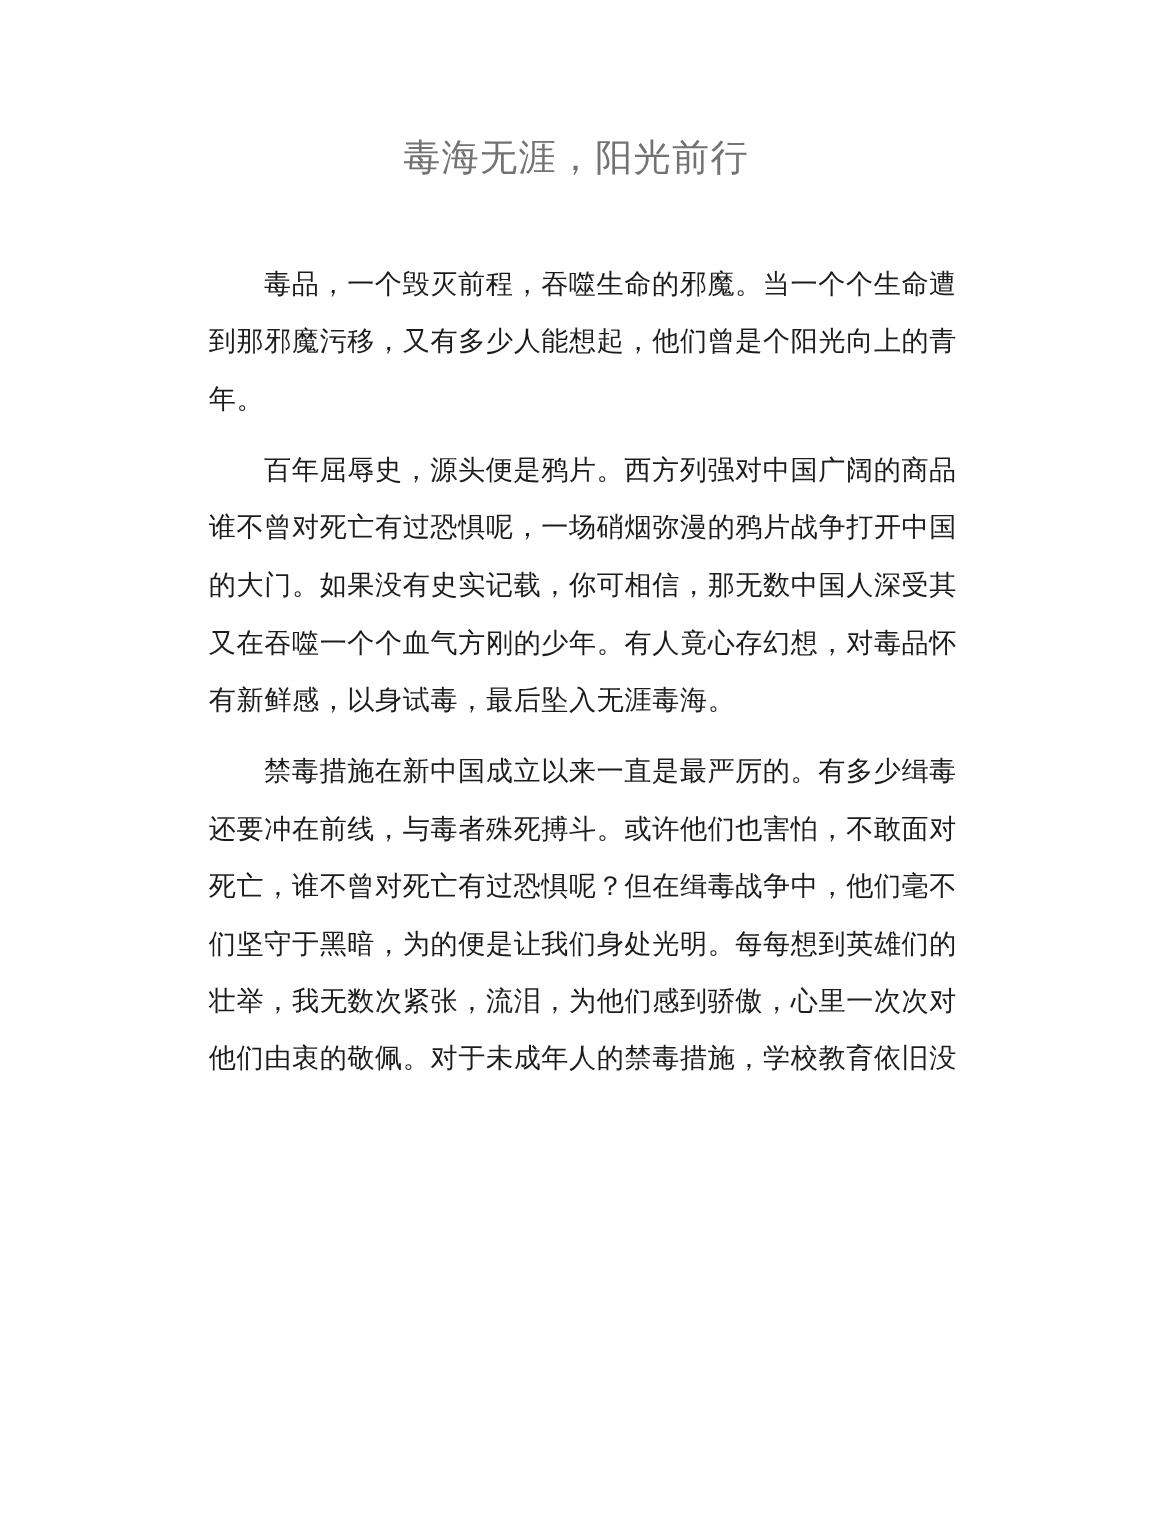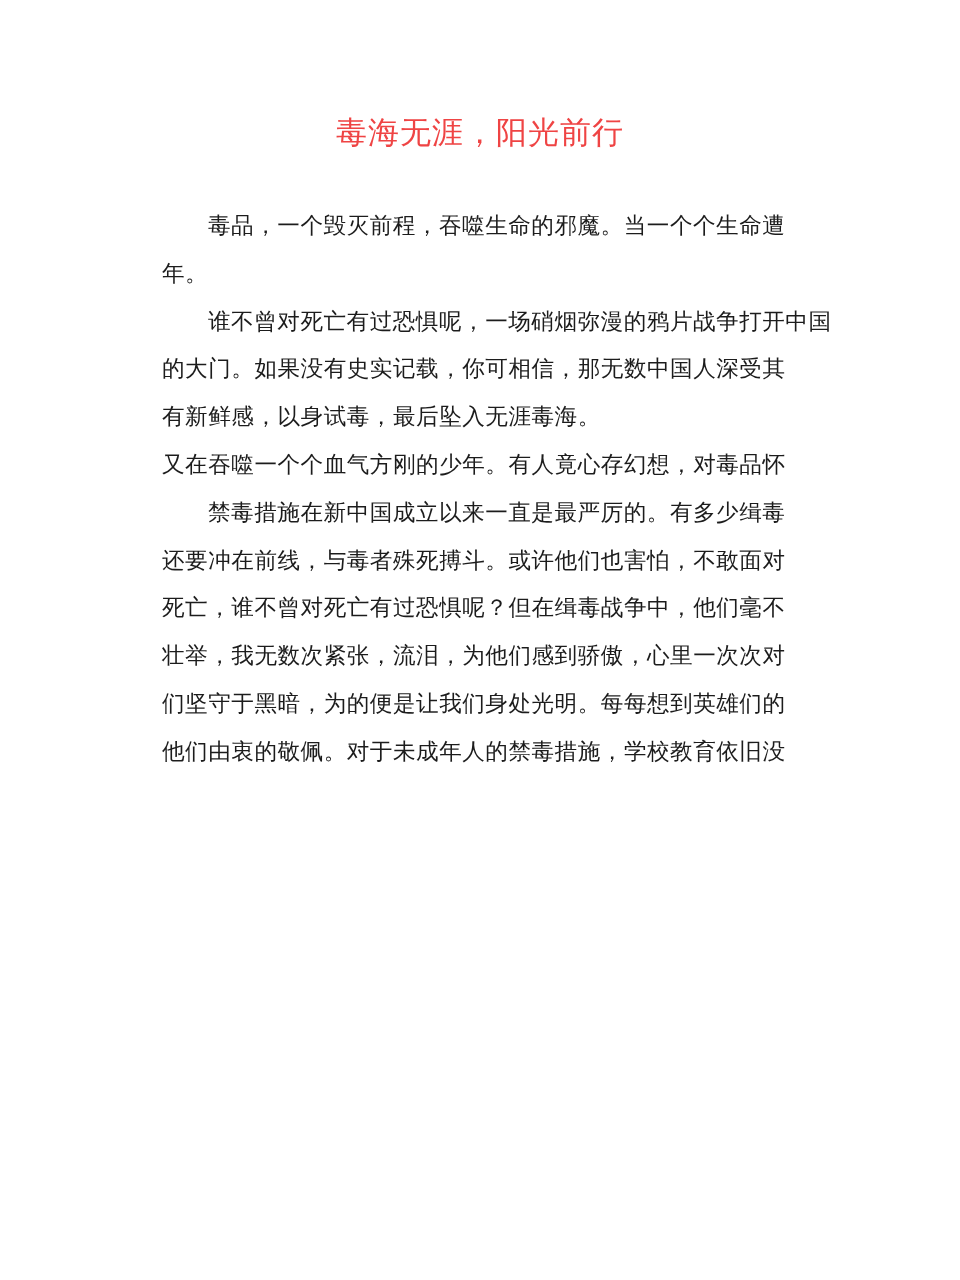--- a/index.html
+++ b/index.html
@@ -26,35 +26,35 @@
   .title {
     position: absolute;
     top: 108px;
     left: 0;
     width: 960px;
     text-align: center;
     font-size: 31px;
     line-height: 48px;
     font-weight: normal;
     letter-spacing: 1px;
-    color: #ef4444;
+    color: #737373;
     margin: 0;
   }
   .body {
     position: absolute;
     top: 202px;
     left: 162px;
     width: 640px;
     font-size: 22.6px;
     line-height: 47.8px;
     color: #1c1c1c;
     letter-spacing: 0.5px;
   }
   .para {
-    margin: 0;
+    margin: 12px;
     text-indent: 46px;
     text-align: justify;
     word-break: break-all;
   }
   .line {
     display: block;
     white-space: nowrap;
   }
   .para .line:first-child {
     padding-left: 46px;
@@ -65,30 +65,32 @@
 </style>
 </head>
 <body>
 
 <div class="page">
   <h1 class="title">毒海无涯，阳光前行</h1>
 
   <div class="body">
     <p class="para">
       <span class="line">毒品，一个毁灭前程，吞噬生命的邪魔。当一个个生命遭</span>
+      <span class="line">到那邪魔污移，又有多少人能想起，他们曾是个阳光向上的青</span>
       <span class="line">年。</span>
     </p>
     <p class="para">
+      <span class="line">百年屈辱史，源头便是鸦片。西方列强对中国广阔的商品</span>
       <span class="line">谁不曾对死亡有过恐惧呢，一场硝烟弥漫的鸦片战争打开中国</span>
       <span class="line">的大门。如果没有史实记载，你可相信，那无数中国人深受其</span>
+      <span class="line">又在吞噬一个个血气方刚的少年。有人竟心存幻想，对毒品怀</span>
       <span class="line">有新鲜感，以身试毒，最后坠入无涯毒海。</span>
-      <span class="line">又在吞噬一个个血气方刚的少年。有人竟心存幻想，对毒品怀</span>
     </p>
     <p class="para">
       <span class="line">禁毒措施在新中国成立以来一直是最严厉的。有多少缉毒</span>
       <span class="line">还要冲在前线，与毒者殊死搏斗。或许他们也害怕，不敢面对</span>
       <span class="line">死亡，谁不曾对死亡有过恐惧呢？但在缉毒战争中，他们毫不</span>
+      <span class="line">们坚守于黑暗，为的便是让我们身处光明。每每想到英雄们的</span>
       <span class="line">壮举，我无数次紧张，流泪，为他们感到骄傲，心里一次次对</span>
-      <span class="line">们坚守于黑暗，为的便是让我们身处光明。每每想到英雄们的</span>
       <span class="line">他们由衷的敬佩。对于未成年人的禁毒措施，学校教育依旧没</span>
     </p>
   </div>
 </div>
 
 </body></html>

